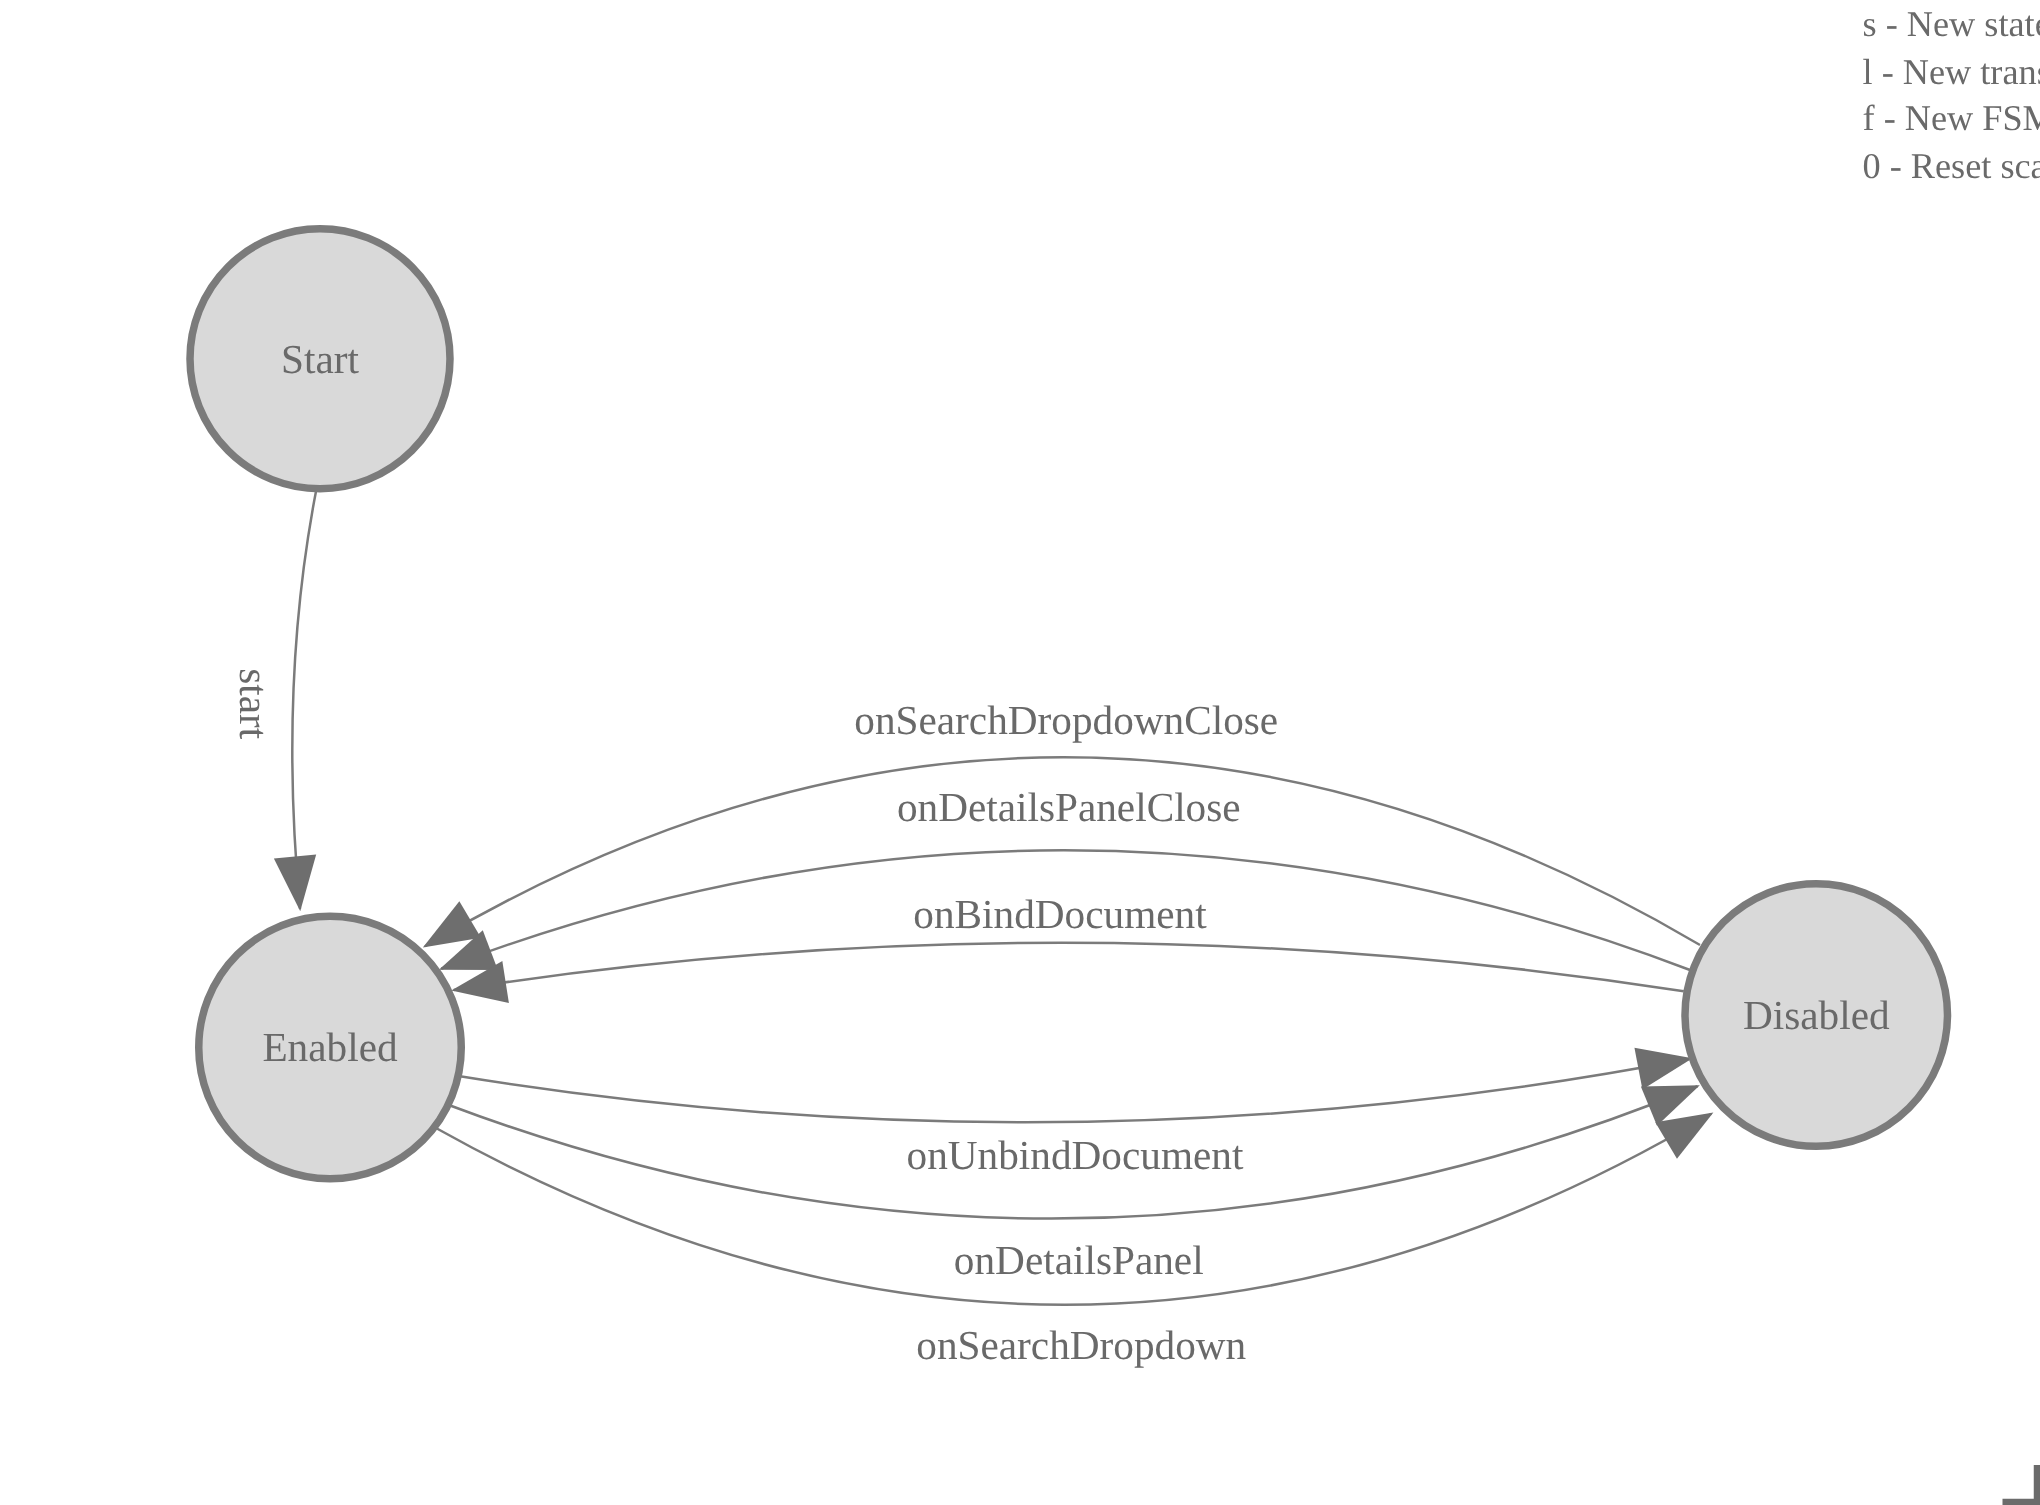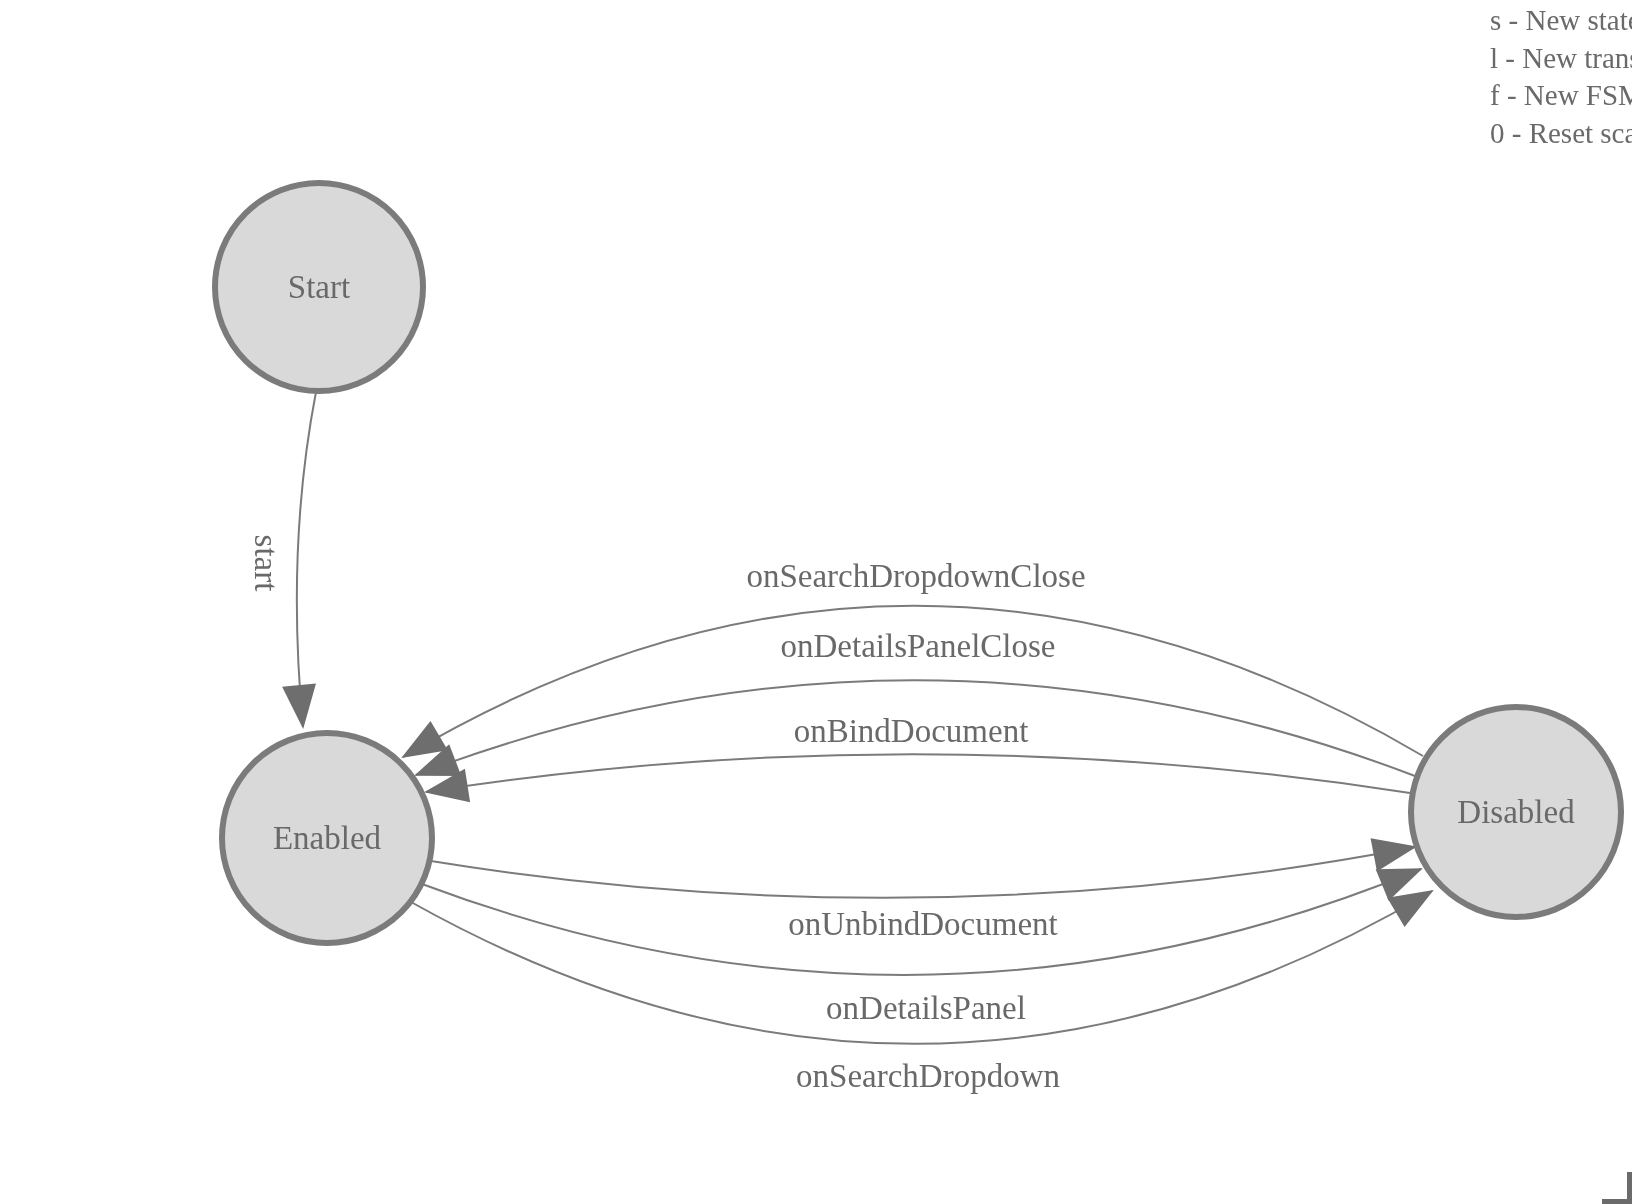--- a/index.html
+++ b/index.html
@@ -9,24 +9,23 @@
   }
   body {
     width: 1632px;
     height: 1204px;
     overflow: hidden;
     position: relative;
     font-family: "Liberation Serif", "DejaVu Serif", serif;
   }
   .canvas-wrap {
     position: absolute;
-    left: 16px; top: 0;
+    left: 0; top: 0;
     width: 1372px;
     height: 1204px;
-    padding-left: 47px;
   }
   svg { display: block; }
   .instructions {
     position: absolute;
     left: 1490px;
     top: 2px;
     font-size: 29px;
     line-height: 37.7px;
     color: #6a6a6a;
     white-space: nowrap;

